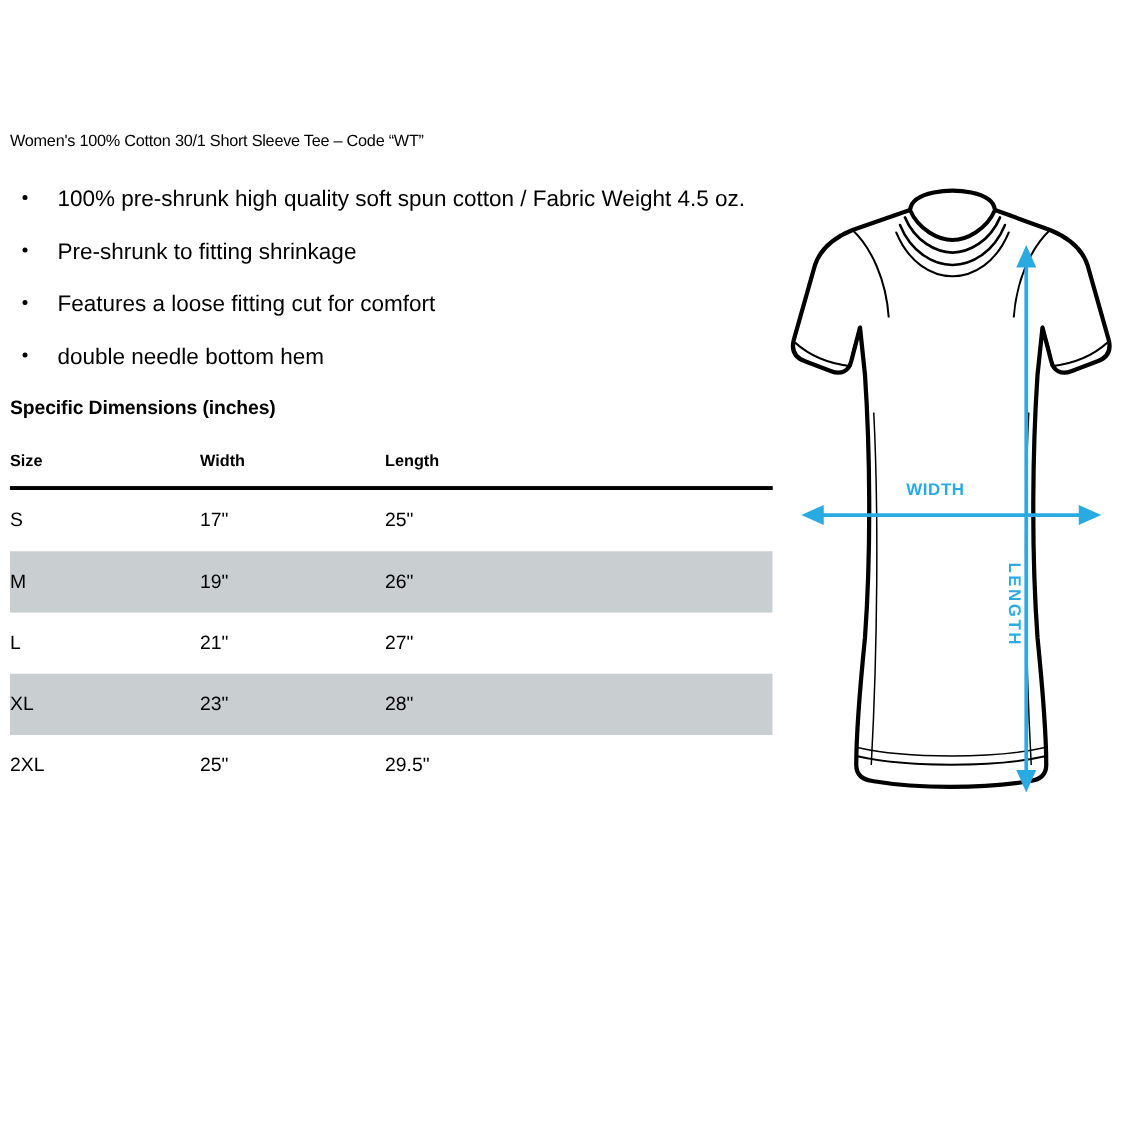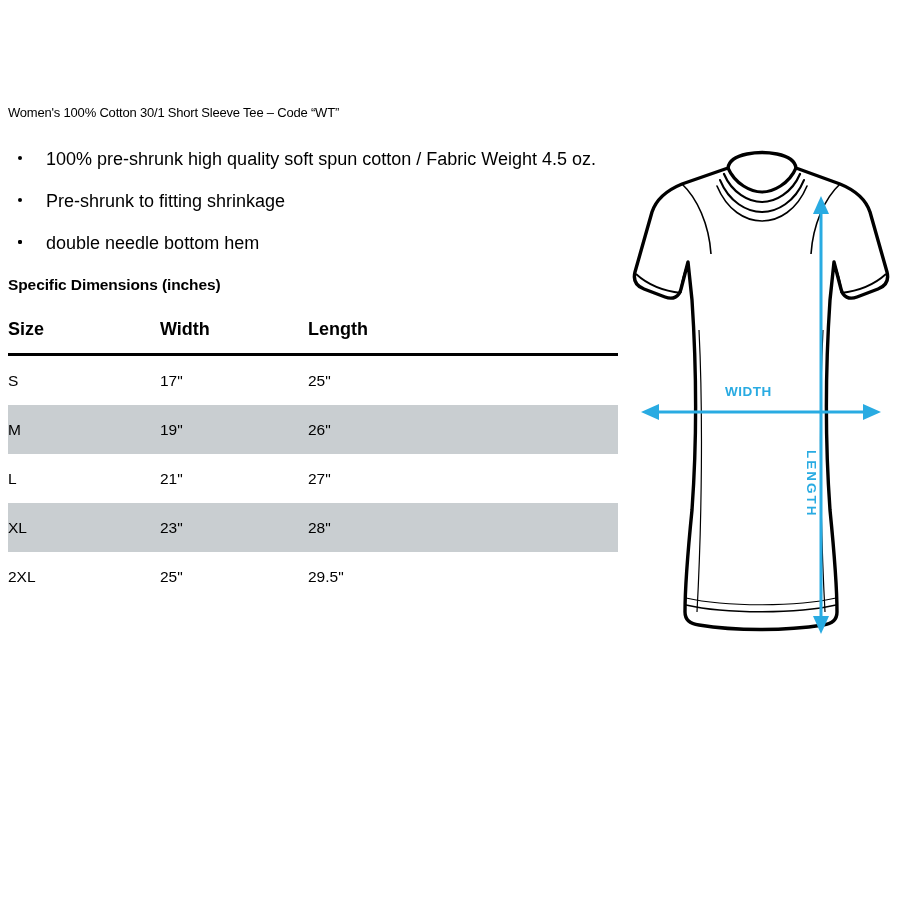--- a/index.html
+++ b/index.html
@@ -66,21 +66,21 @@
 
   
   table.size-table {
     margin-top: 25px;
     border-collapse: collapse;
     width: 610px;
     table-layout: fixed;
   }
   table.size-table th {
     text-align: left;
-    font-size: 18px;
+    font-size: 13px;
     font-weight: bold;
     padding: 0 0 13px 0;
     border-bottom: 3px solid #000;
   }
   table.size-table td {
     font-size: 15.5px;
     height: 49px;
     vertical-align: middle;
     padding: 0;
   }
@@ -134,20 +134,21 @@
       <li>
         <span class="dot"></span>
         <span>100% pre-shrunk high quality soft spun cotton / Fabric Weight 4.5 oz.</span>
       </li>
       <li>
         <span class="dot"></span>
         <span>Pre-shrunk to fitting shrinkage</span>
       </li>
       <li>
         <span class="dot"></span>
+        <span>Features a loose fitting cut for comfort</span>
       </li>
       <li>
         <span class="dot"></span>
         <span>double needle bottom hem</span>
       </li>
     </ul>
 
     <div class="dims-heading">Specific Dimensions (inches)</div>
 
     <table class="size-table">

